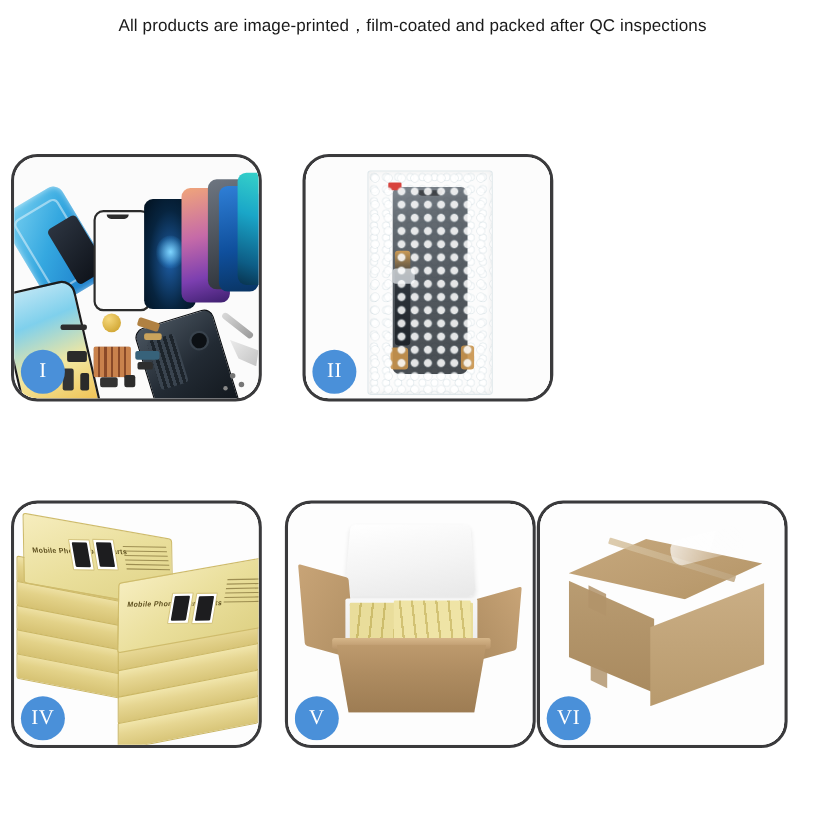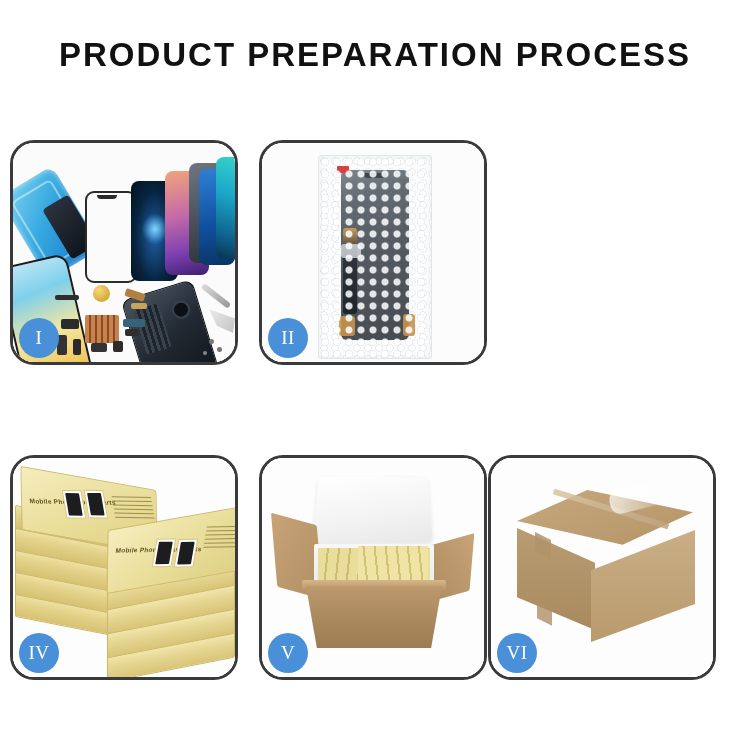--- a/index.html
+++ b/index.html
@@ -38,21 +38,21 @@
     box-sizing:border-box;
     overflow:visible;
   }
   .panel .inner{
     position:absolute;inset:0;
     border-radius:21px;
     overflow:hidden;
     background:#fdfdfd;
   }
   .p1{left:10px;top:140px;}
-  .p2{left:259px;top:140px;padding-left:40px;}
+  .p2{left:275px;top:140px;padding-left:40px;}
   .p3{left:508px;top:140px;}
   .p4{left:10px;top:455px;}
   .p5{left:259px;top:455px;}
   .p6{left:488px;top:455px;}
 
   
   .badge{
     position:absolute;
     left:6px;bottom:4px;
     width:40px;height:40px;border-radius:50%;
@@ -288,21 +288,21 @@
   .c-gloss{position:absolute;left:118px;top:26px;width:68px;height:24px;
     background:linear-gradient(120deg,rgba(255,255,255,.75),rgba(255,255,255,0));
     transform:rotate(-14deg);border-radius:10px;}
 </style>
 </head>
 <body>
 
 <div id="page">
 
   <div class="header">
-    <div class="title">PRODUCT PREPARATION PROCESS</div>
+    <div class="subtitle">All products are image-printed，film-coated and packed after QC inspections</div>
   </div>
 
   <div class="grid">
 
     <div class="panel p1">
       <div class="inner">
         <div class="scene1">
           <div class="ph s1"></div>
           <div class="ph s2"></div>
           <div class="ph s3"></div>

